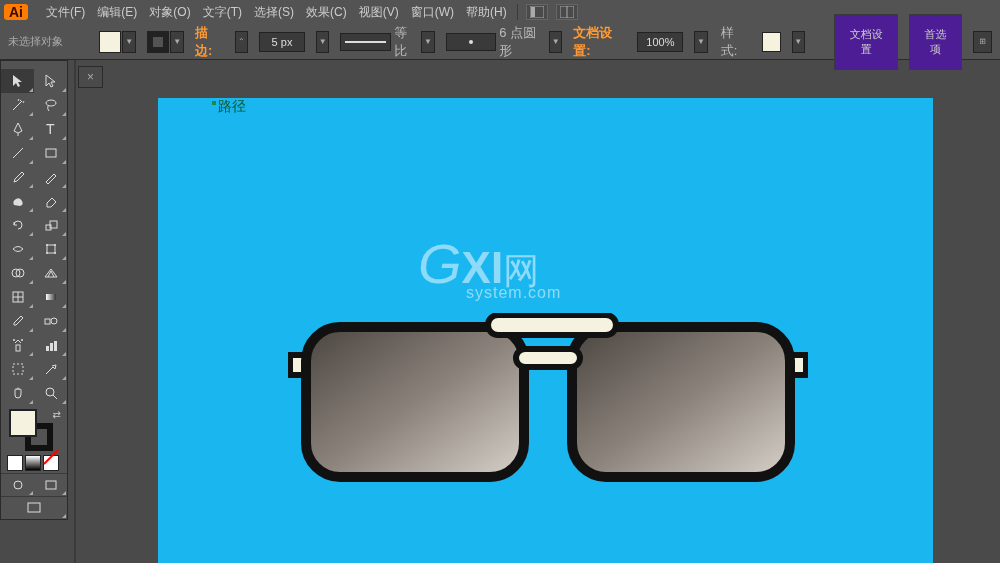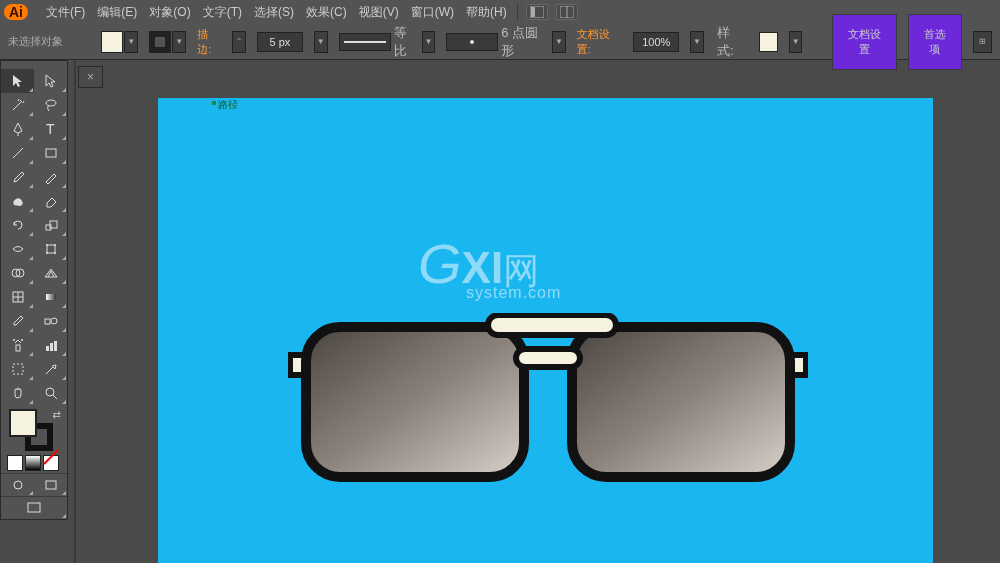--- a/index.html
+++ b/index.html
@@ -1,40 +1,40 @@
 <!DOCTYPE html>
 <html><head>
   <meta charset="utf-8">
   <style>
     * { margin: 0; padding: 0; box-sizing: border-box; font-family: "Microsoft YaHei", sans-serif; }
     body { width: 1000px; height: 563px; background: #4a4a4a; overflow: hidden; position: relative; }
     
     
     .menubar { height: 24px; background: #535353; display: flex; align-items: center; padding-left: 4px; }
-    .ai-logo { width: 24px; height: 16px; background: #ff7c00; color: #3a0a00; font-weight: bold; font-size: 14px; display: flex; align-items: center; justify-content: center; border-radius: 10px; margin-right: 12px; }
+    .ai-logo { width: 24px; height: 16px; background: #ff7c00; color: #3a0a00; font-weight: bold; font-size: 14px; display: flex; align-items: center; justify-content: center; border-radius: 3px; margin-right: 12px; }
     .menu-item { color: #ccc; font-size: 12px; padding: 4px 6px; cursor: pointer; }
     .menu-sep { width: 1px; height: 16px; background: #3a3a3a; margin: 0 4px; }
     .menu-toggle { width: 22px; height: 16px; border: 1px solid #666; margin: 0 4px; background: #4a4a4a; cursor: pointer; display: flex; align-items: center; justify-content: center; }
     .menu-toggle svg { width: 14px; height: 12px; }
     
     
     .controlbar { height: 36px; background: #535353; border-bottom: 1px solid #2a2a2a; display: flex; align-items: center; padding: 0 8px; gap: 11px; }
     .sel-label { color: #aaa; font-size: 11px; width: 85px; }
     .color-swatch { width: 22px; height: 22px; border: 1px solid #222; cursor: pointer; }
     .swatch-fill { background: #f5f3e0; }
     .swatch-stroke { background: #222; position: relative; }
     .swatch-stroke::after { content: ''; position: absolute; inset: 5px; background: #535353; }
     .dd-arrow { width: 14px; height: 22px; background: #3e3e3e; border: 1px solid #222; cursor: pointer; display: flex; align-items: center; justify-content: center; color: #aaa; font-size: 8px; }
-    .ctl-label { color: #ff9933; font-size: 11px; }
+    .ctl-label { color: #ff9933; font-size: 13px; font-weight: bold; }
     .ctl-label-b { color: #bbb; font-size: 13px; padding: 0 2px; }
     .num-input { width: 46px; height: 20px; background: #3a3a3a; border: 1px solid #222; color: #ddd; font-size: 11px; text-align: center; }
     .stroke-preview { width: 54px; height: 18px; background: #3a3a3a; border: 1px solid #222; display: flex; align-items: center; padding: 0 4px; }
     .stroke-line { width: 100%; height: 2px; background: #ddd; }
     .profile-preview { width: 54px; height: 18px; background: #3a3a3a; border: 1px solid #222; display: flex; align-items: center; justify-content: center; }
-    .ctl-btn { padding: 12px 10px; background: #6d28d9; border: 1px solid #3a3a3a; color: #ccc; font-size: 11px; cursor: pointer; }
+    .ctl-btn { padding: 12px 10px; background: #4c1d95; border: 1px solid #3a3a3a; color: #ccc; font-size: 11px; cursor: pointer; }
     .style-swatch { width: 20px; height: 20px; background: #f5f3e0; border: 1px solid #222; }
     
     
     .toolbox { position: absolute; left: 0; top: 60px; width: 68px; background: #535353; border: 1px solid #2a2a2a; padding-top: 8px; }
     .tool-row { display: flex; height: 24px; }
     .tool { width: 34px; height: 24px; display: flex; align-items: center; justify-content: center; cursor: pointer; color: #ccc; position: relative; }
     .tool.active { background: #3a3a3a; }
     .tool svg { width: 16px; height: 16px; }
     .tool-corner::after { content: ''; position: absolute; right: 1px; bottom: 1px; width: 0; height: 0; border-left: 4px solid transparent; border-bottom: 4px solid #aaa; }
     .tool-colors { padding: 6px 4px; position: relative; height: 48px; }
@@ -51,21 +51,21 @@
     .tool-footer .tool { height: 22px; }
     
     
     .tabbar { position: absolute; left: 78px; top: 66px; height: 22px; display: flex; align-items: center; }
     .doc-tab { background: #4a4a4a; color: #ccc; font-size: 11px; padding: 3px 8px; border: 1px solid #2a2a2a; display: flex; align-items: center; gap: 8px; cursor: pointer; }
     .tab-close { color: #aaa; font-size: 12px; cursor: pointer; }
     
     
     .canvas-area { position: absolute; left: 78px; top: 88px; right: 0; bottom: 0; background: #4a4a4a; }
     .artboard { position: absolute; left: 80px; top: 10px; width: 775px; height: 465px; background: #1ab6f0; }
-    .path-label { position: absolute; left: 60px; top: 0; color: #0a5a2a; font-size: 10px; }
+    .path-label { position: absolute; left: 60px; top: 0; color: #0a5a2a; font-size: 14px; }
     .path-anchor { position: absolute; left: 54px; top: 3px; width: 4px; height: 4px; background: #1a8a4a; }
     
     
     .watermark { position: absolute; left: 260px; top: 114px; color: rgba(255,255,255,0.5); font-family: Georgia, serif; margin-top: 19px; }
     .wm-g { font-size: 56px; font-style: italic; }
     .wm-xi { font-size: 44px; font-weight: bold; }
     .wm-w { font-size: 36px; }
     .wm-sys { font-size: 16px; margin-left: 48px; margin-top: -12px; letter-spacing: 1px; }
 
     

